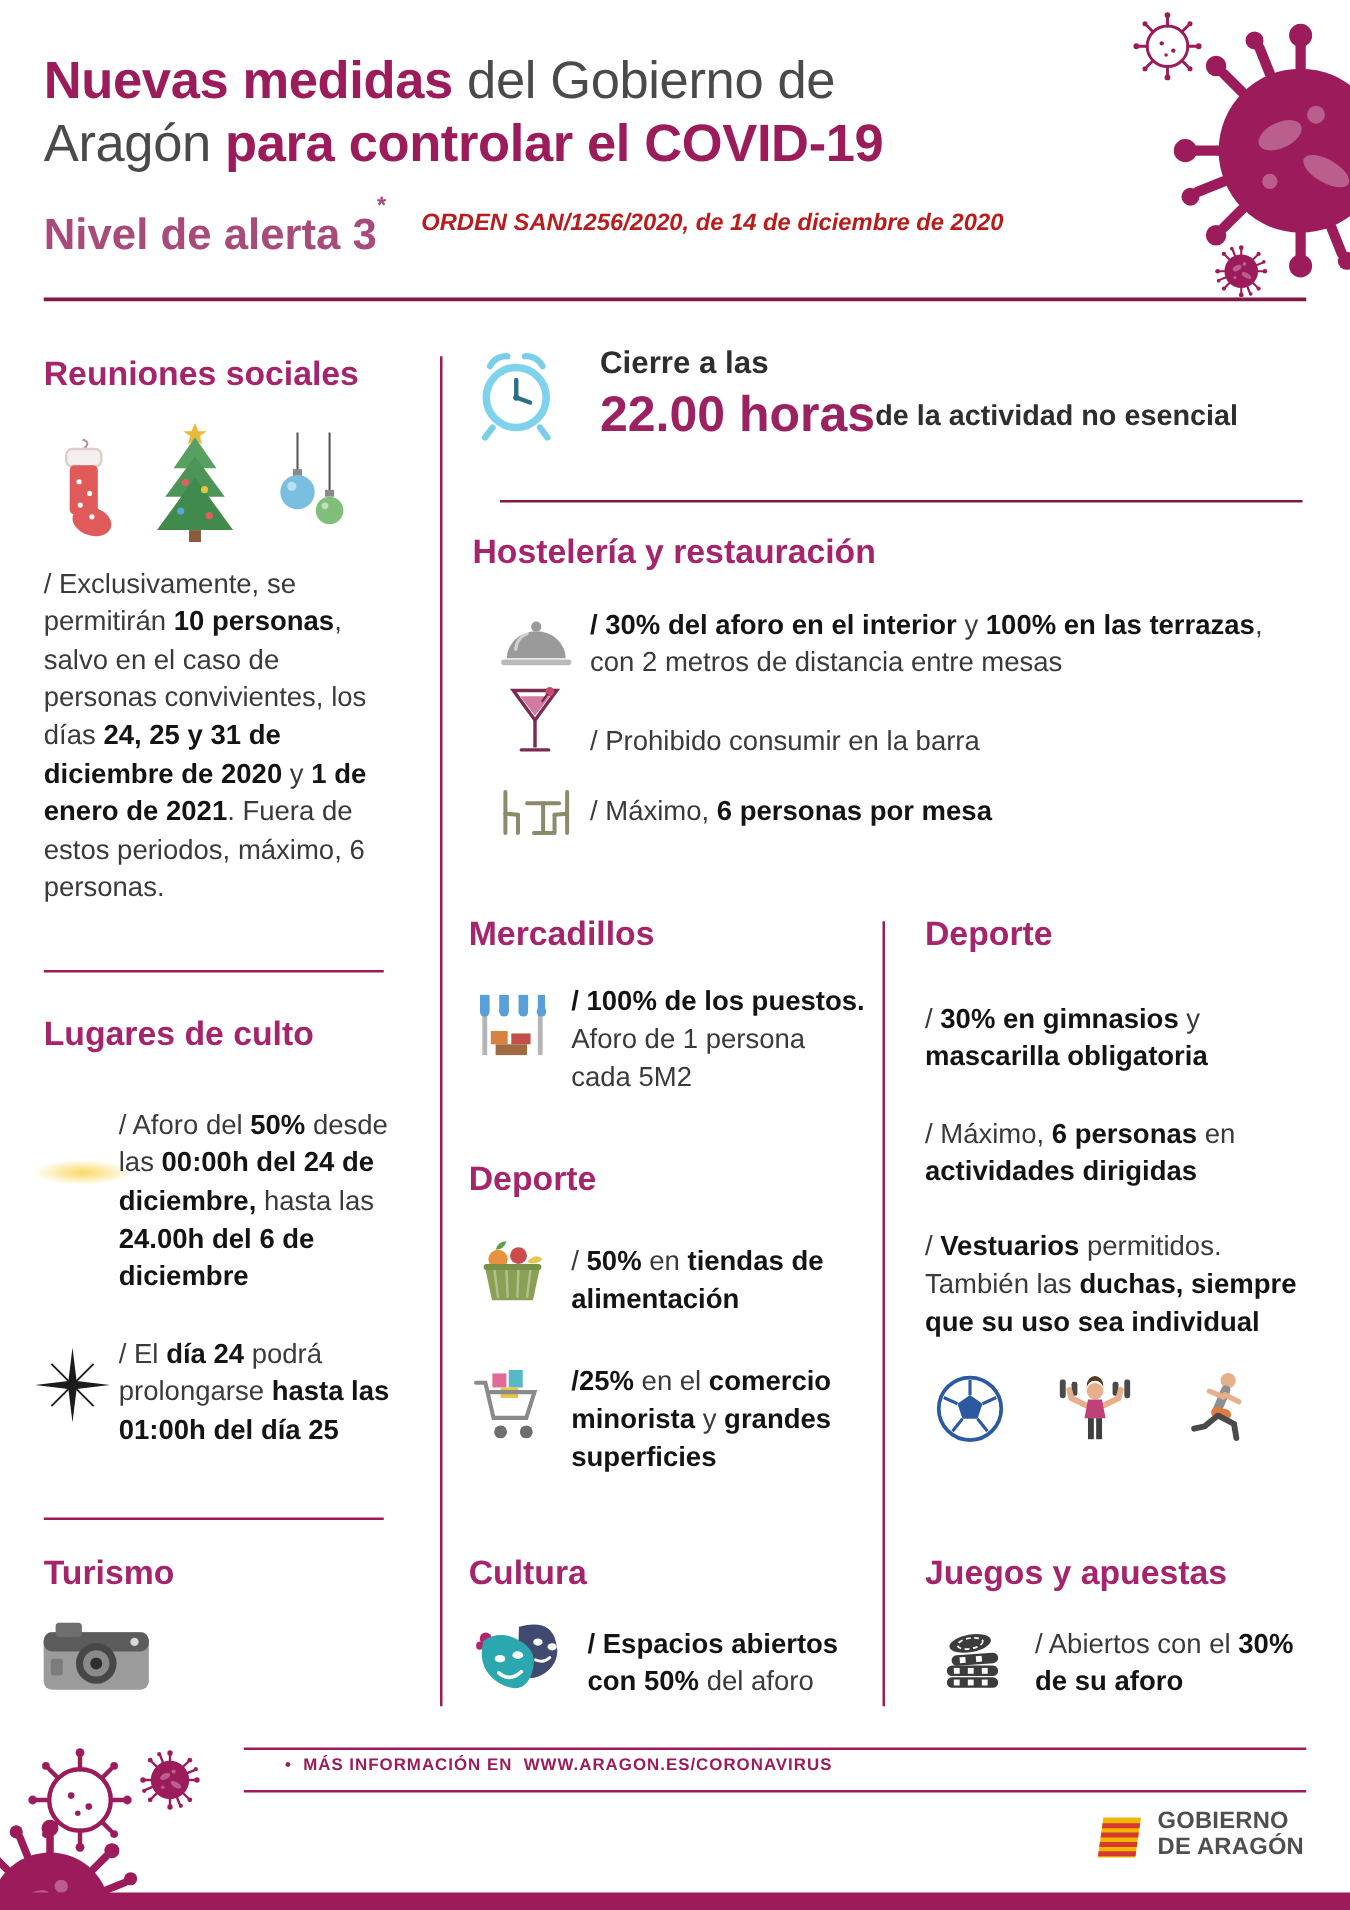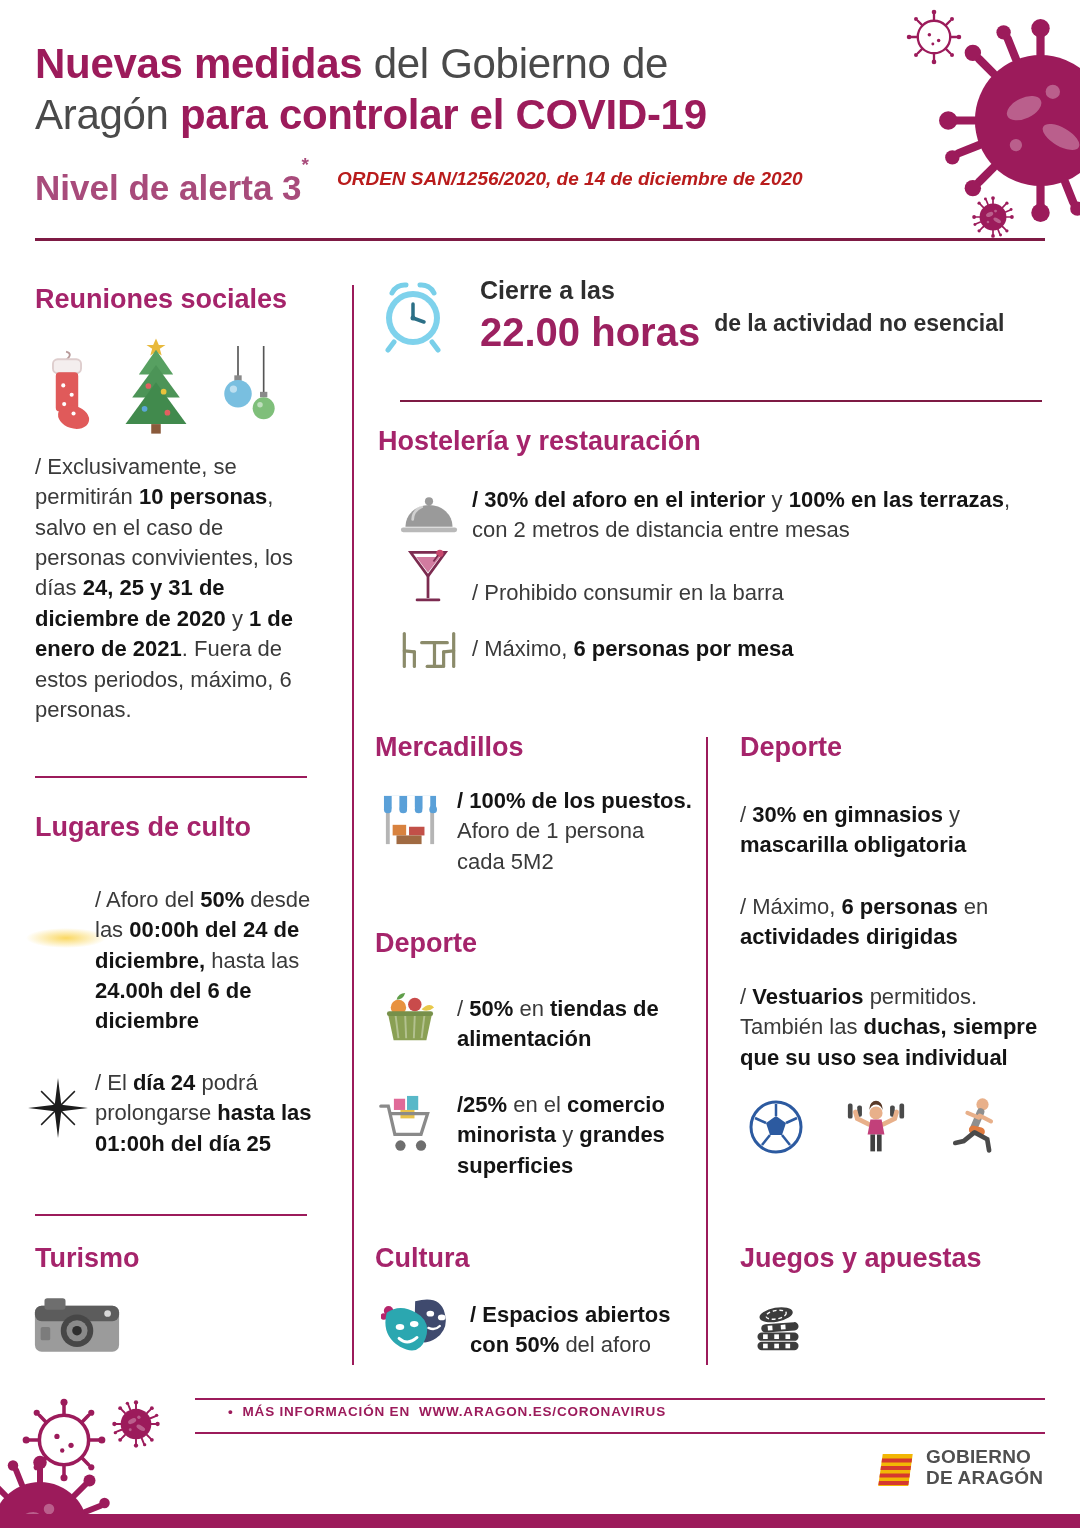--- a/index.html
+++ b/index.html
@@ -13,21 +13,21 @@
   .alert{font-size:35px;color:#a84b7b;font-weight:600}
   .alert-mark{font-size:19px;color:#a84b7b;font-weight:700;position:relative;top:-14px}
   .order{font-size:19px;font-style:italic;color:#b91c1c;font-weight:600;margin-left:28px}
   .rule-dark{height:3px;background:#7e1a44}
   .rule{height:2px;background:#9c1b5b}
   .vrule{width:2px;background:#9c1b5b}
   .sec-h{font-size:27px;font-weight:800;color:#a5246b}
   .body{font-size:22px;line-height:1.38;color:#3a3a3a}
   .body b{color:#141414}
   .closure-prefix{font-size:25px;font-weight:800;color:#2e2e2e}
-  .closure-line{display:flex;align-items:flex-start;gap:14px}
+  .closure-line{display:flex;align-items:center;gap:0}
   .closure-time{font-size:40px;font-weight:800;color:#9c2160}
   .closure-suffix{font-size:23px;font-weight:800;color:#2e2e2e}
   .xmas-row{display:flex;align-items:flex-end;gap:20px}
   .glow{background:radial-gradient(closest-side,rgba(250,214,90,.95),rgba(250,214,90,0));border-radius:50%}
   .sport-icons{display:flex;align-items:center;gap:42px}
   .info{display:flex;align-items:baseline;gap:9px;font-size:13.5px;letter-spacing:.8px;color:#9c1b5b;font-weight:700}
   .info-url{font-weight:800;cursor:pointer}
   .logo{display:flex;align-items:flex-end;gap:10px}
   .logo-text{font-size:19px;font-weight:800;color:#4f4f4f;line-height:1.08;letter-spacing:.2px}
   .virus{color:#9c1b5b}
@@ -380,20 +380,21 @@
         <rect x="26" y="42" width="5" height="5"></rect>
         <rect x="38" y="42" width="5" height="5"></rect>
       <rect x="14" y="52" width="5" height="5"></rect>
         <rect x="26" y="52" width="5" height="5"></rect>
         <rect x="38" y="52" width="5" height="5"></rect>
       <rect x="19" y="32" width="5" height="5" transform="rotate(-4 32 34)"></rect>
         <rect x="33" y="32" width="5" height="5" transform="rotate(-4 32 34)"></rect>
     </g>
     <ellipse cx="28" cy="21" rx="11" ry="4.5" fill="none" stroke="#fff" stroke-width="1.5" stroke-dasharray="4 3" transform="rotate(-10 28 21)"></ellipse>
   </svg>
+  <p class="abs body" style="left:828px;top:1300px;width:220px"><span>/ Abiertos con el </span><b>30% de su aforo</b></p>
 
   <div class="abs rule" style="left:195px;top:1398px;width:850px"></div>
   <div class="abs info" style="left:228px;top:1404px">
     <span>•</span>
     <span>MÁS INFORMACIÓN EN</span>
     <span class="info-url">WWW.ARAGON.ES/CORONAVIRUS</span>
   </div>
   <div class="abs rule" style="left:195px;top:1432px;width:850px"></div>
 
   <svg class="abs virus" style="left:20px;top:1396px" width="88" height="88" viewBox="-50 -50 100 100">

